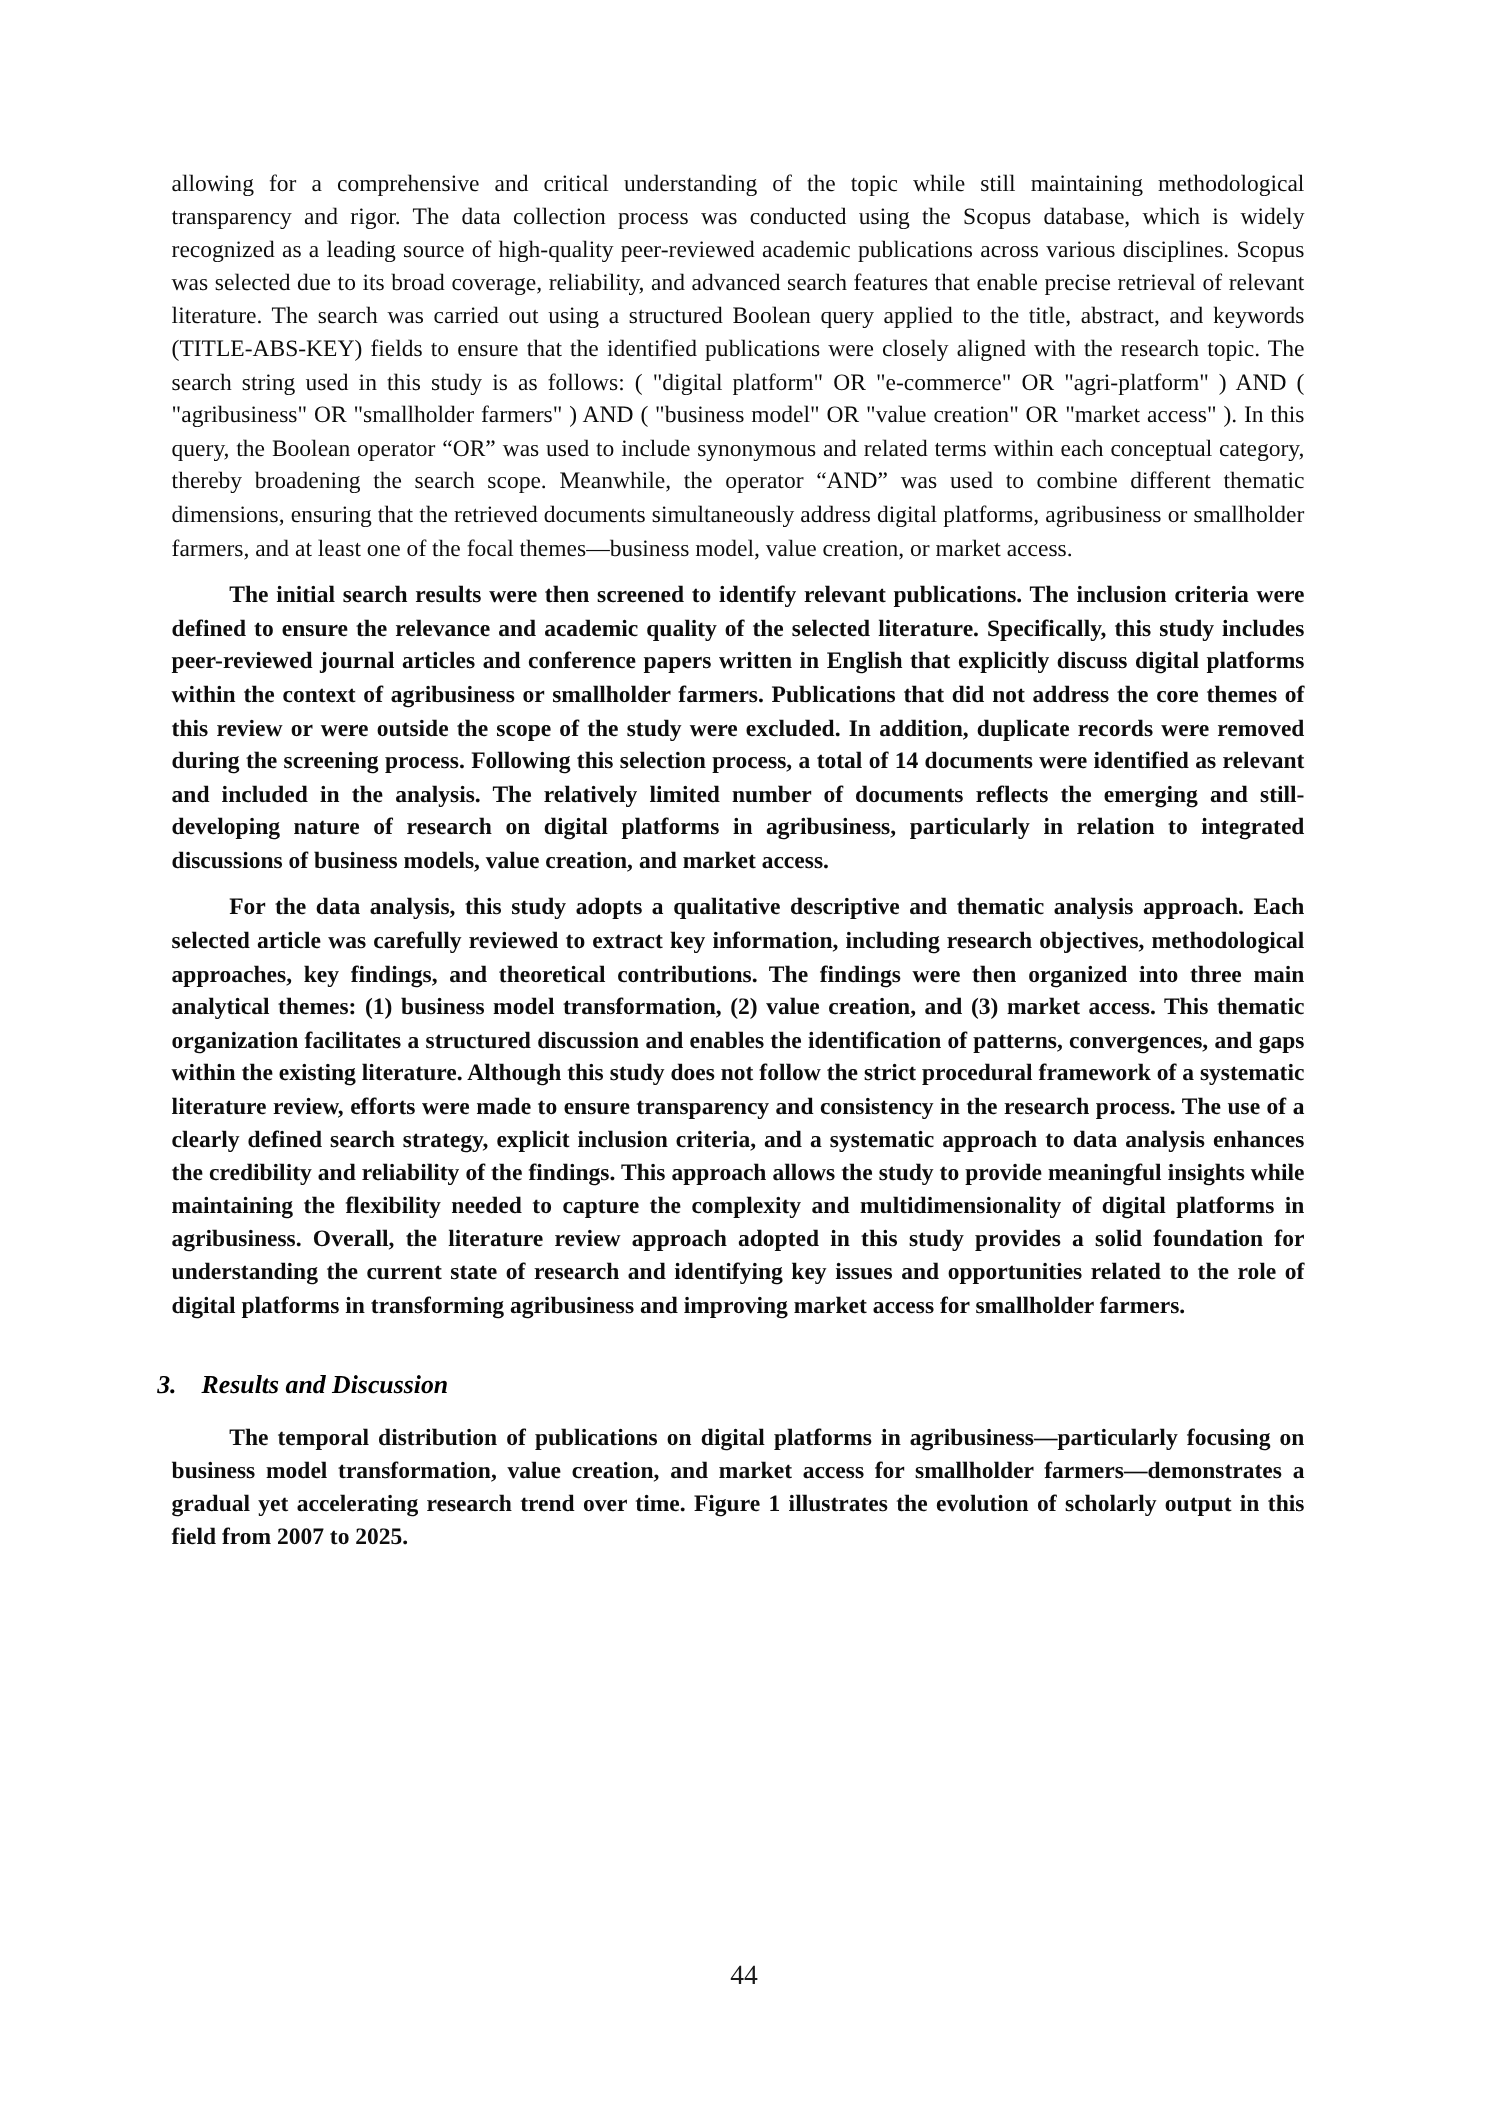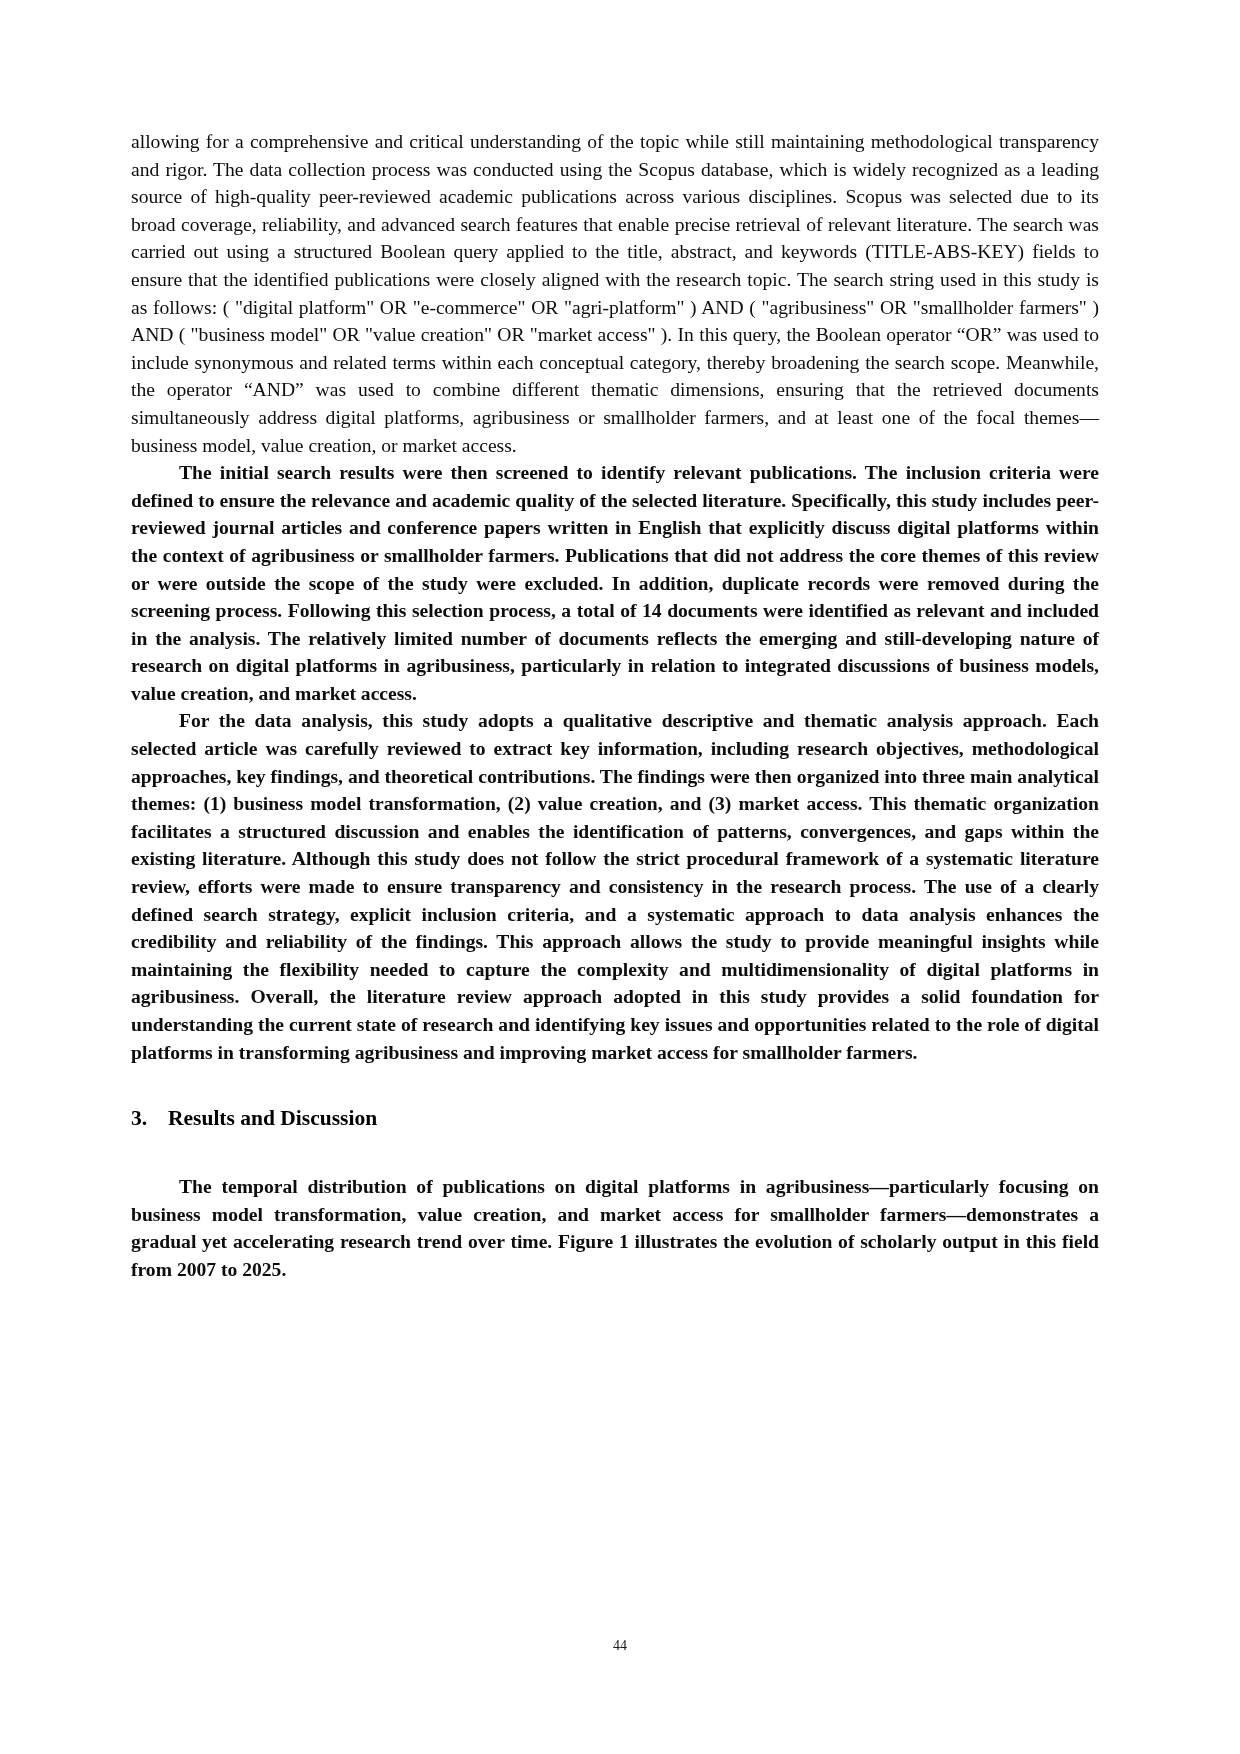--- a/index.html
+++ b/index.html
@@ -20,21 +20,21 @@
   }
 
   .content {
     position: absolute;
     left: 131px;
     top: 128px;
     width: 968px;
   }
 
   p.body-text {
-    margin: 0;
+    margin: 12px;
     font-size: 19.6px;
     line-height: 27.6px;
     text-align: justify;
     text-justify: inter-word;
     -webkit-hyphens: none;
     hyphens: none;
     color: #0d0d0d;
   }
 
   p.body-text.indent {
@@ -46,23 +46,24 @@
     margin: 0;
     font-size: 21.5px;
     line-height: 30px;
     font-weight: bold;
     text-align: left;
     color: #000000;
   }
 
   .heading-block {
     margin-top: 37px;
-    margin-bottom: 40px;
+    margin-bottom: 16px;
     display: flex;
     align-items: flex-start;
+    font-style: italic;
   }
 
   .heading-number {
     display: inline-block;
     width: 37px;
     flex: 0 0 37px;
     font-weight: bold;
     font-size: 21.5px;
   }
 
@@ -70,21 +71,21 @@
     font-weight: bold;
     font-size: 21.5px;
   }
 
   .page-number {
     position: absolute;
     left: 0;
     right: 0;
     top: 1634px;
     text-align: center;
-    font-size: 14px;
+    font-size: 23px;
     line-height: 24px;
     font-family: "Liberation Serif", "DejaVu Serif", serif;
     color: #1a1a1a;
   }
 </style>
 </head>
 <body>
 
 <div class="page">
 

